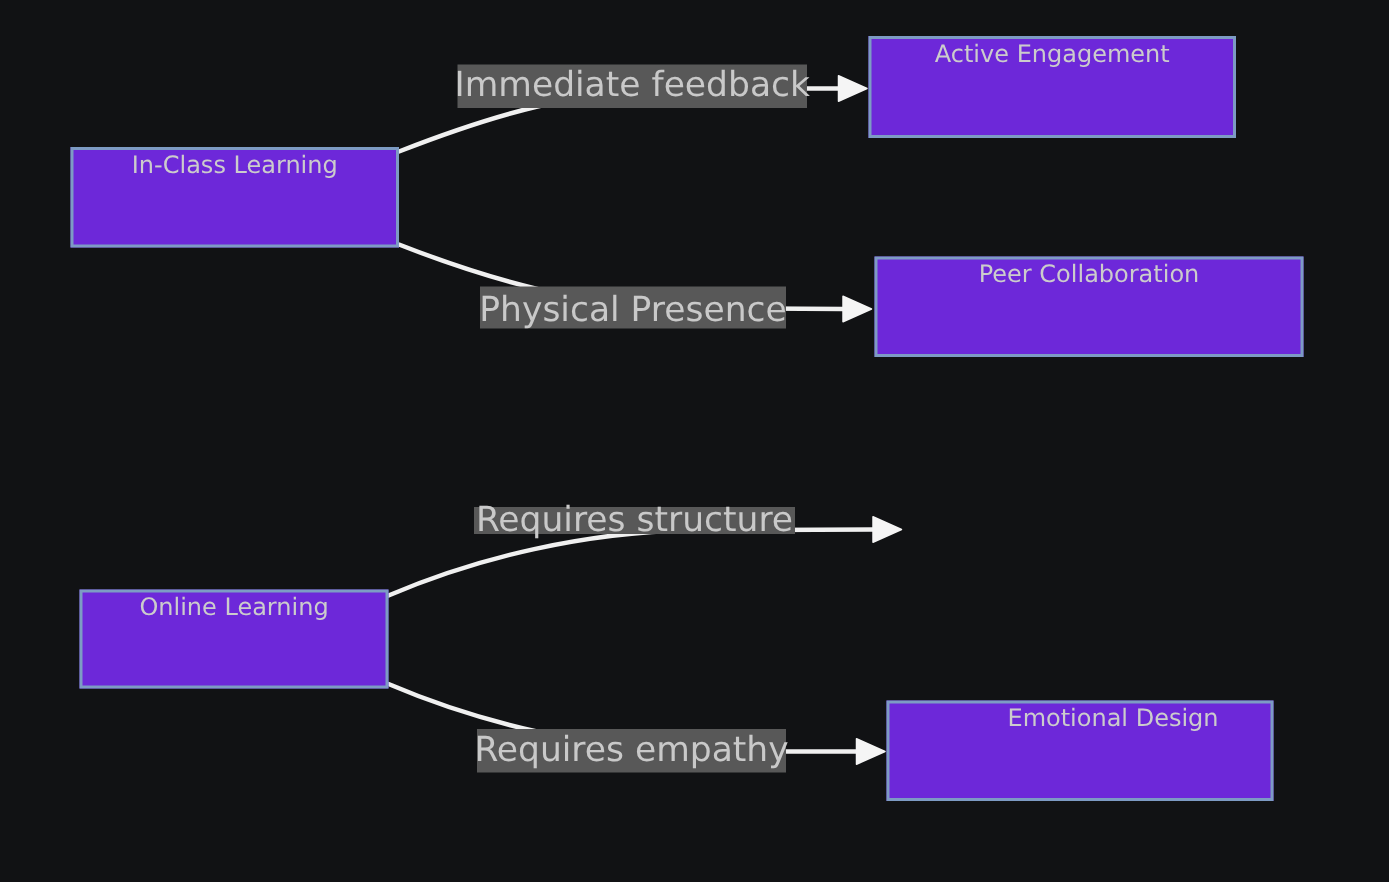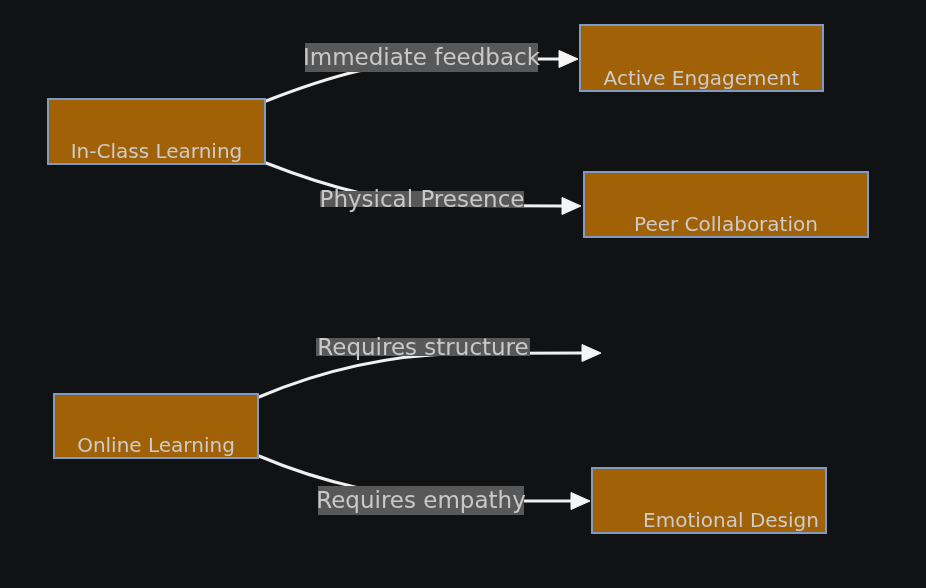--- a/index.html
+++ b/index.html
@@ -31,26 +31,26 @@
   }
   .arrowhead {
     fill: #f5f5f5;
     stroke: #f5f5f5;
     stroke-width: 1;
     stroke-linejoin: round;
   }
   .node {
     position: absolute;
     box-sizing: border-box;
-    background: #a16207;
+    background: #6d28d9;
     border: 2px solid #7d9bc4;
     color: #cccccc;
-    font-size: 20px;
+    font-size: 16px;
     display: flex;
-    align-items: flex-end;
+    align-items: flex-start;
     justify-content: center;
     text-align: center;
     white-space: nowrap;
     z-index: 2;
   }
   .edge-label {
     position: absolute;
     box-sizing: border-box;
     background: #585858;
     color: #c9c9c9;
@@ -62,24 +62,24 @@
     white-space: nowrap;
     line-height: 1;
     z-index: 3;
   }
   
   .node-in-class      { left: 47px;  top: 98px;  width: 219px; height: 67px; }
   .node-active        { left: 579px; top: 24px;  width: 245px; height: 68px; }
   .node-peer          { left: 583px; top: 171px; width: 286px; height: 67px; }
   .node-online        { left: 53px;  top: 393px; width: 206px; height: 66px; }
   .node-selfreg       { left: 603px; top: 319px; width: 198px; height: 68px; }
-  .node-emotional     { left: 591px; top: 467px; width: 236px; height: 67px; padding-left: 44px; }
+  .node-emotional     { left: 591px; top: 467px; width: 258px; height: 67px; padding-left: 44px; }
   
   .lbl-immediate      { left: 305px; top: 43px;  width: 233px; height: 29px; }
-  .lbl-physical       { left: 320px; top: 191px; width: 204px; height: 16px; }
+  .lbl-physical       { left: 320px; top: 191px; width: 204px; height: 28px; align-items: flex-end; }
   .lbl-structure      { left: 316px; top: 338px; width: 214px; height: 18px; }
   .lbl-empathy        { left: 318px; top: 486px; width: 206px; height: 29px; }
 </style>
 </head>
 <body>
 
 <div class="canvas">
 
   <svg class="edge-layer" viewBox="0 0 926 588" xmlns="http://www.w3.org/2000/svg">
 

